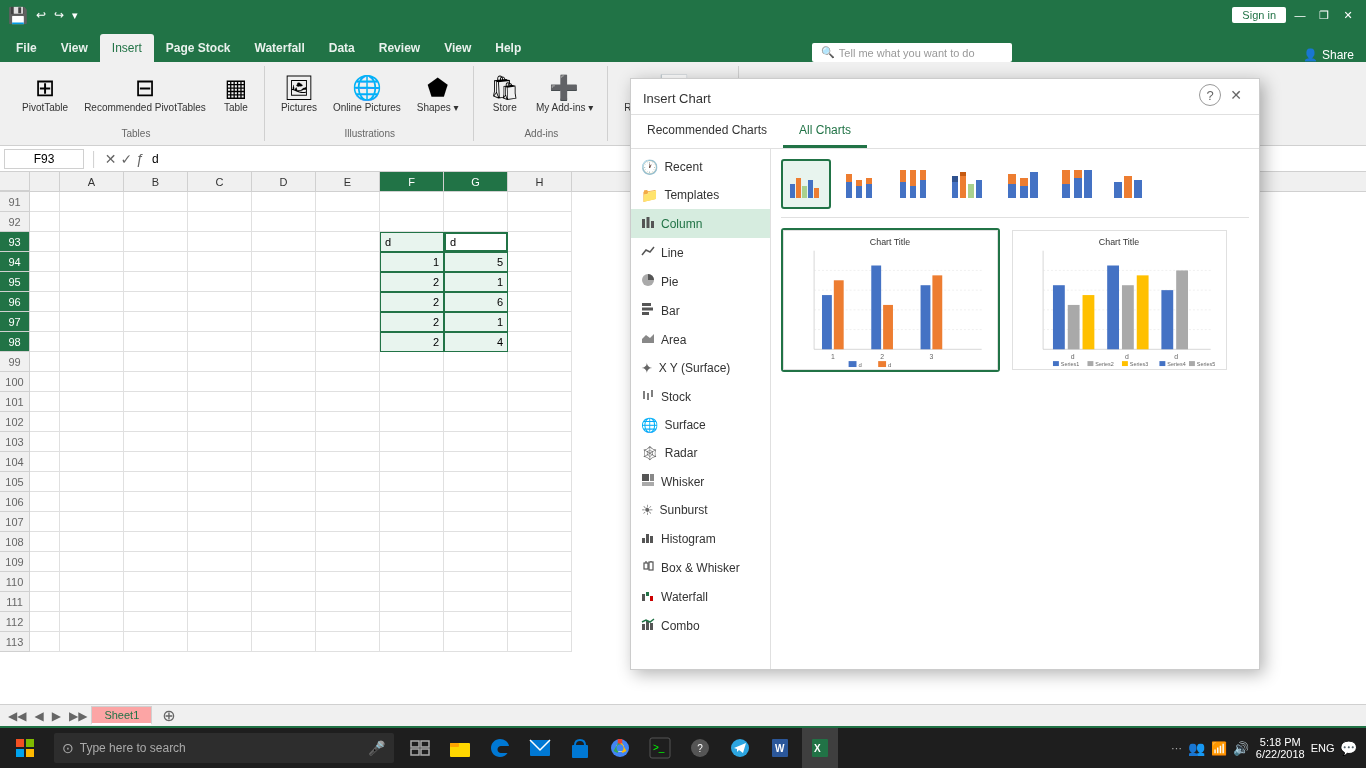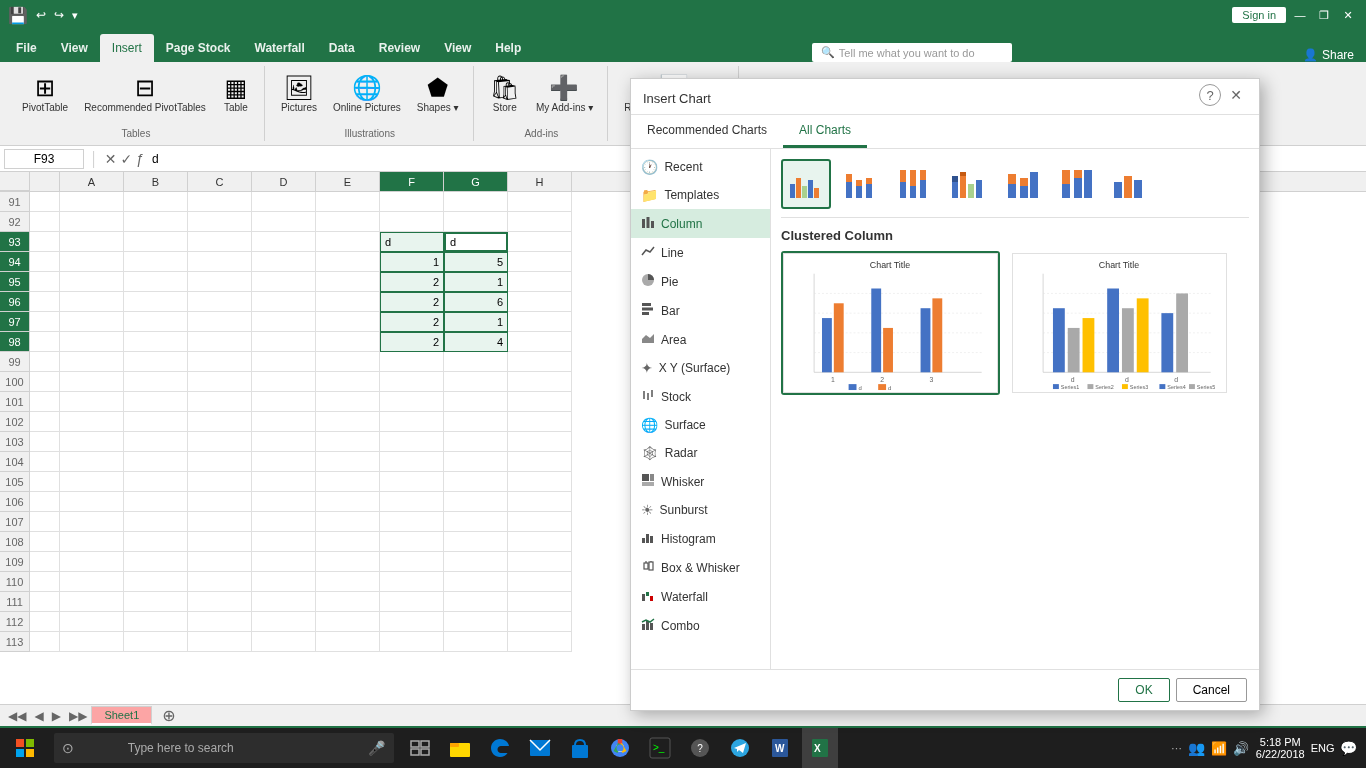--- a/index.html
+++ b/index.html
@@ -767,21 +767,20 @@
 
           <div class="chart-type-icon">
             <svg width="36" height="36" viewBox="0 0 36 36">
               <rect x="2" y="16" width="8" height="16" fill="#4472C4"></rect>
               <rect x="12" y="10" width="8" height="22" fill="#ED7D31"></rect>
               <rect x="22" y="14" width="8" height="18" fill="#4472C4"></rect>
             </svg>
           </div>
         </div>
 
-        <div class="chart-name">Clustered Column</div>
 
         <div class="chart-previews">
 
           <div class="chart-preview selected">
             <svg width="215" height="140" viewBox="0 0 215 140" style="background:white; border:1px solid #e0e0e0;">
 
               <text x="107" y="14" text-anchor="middle" font-size="9" fill="#333">Chart Title</text>
 
               <line x1="30" y1="20" x2="30" y2="120" stroke="#ccc" stroke-width="0.8"></line>
               <line x1="30" y1="120" x2="200" y2="120" stroke="#ccc" stroke-width="0.8"></line>
@@ -842,39 +841,35 @@
               <rect x="148" y="132" width="6" height="5" fill="#4472C4"></rect>
               <text x="156" y="137" font-size="5.5" fill="#666">Series4</text>
               <rect x="178" y="132" width="6" height="5" fill="#A9A9A9"></rect>
               <text x="186" y="137" font-size="5.5" fill="#666">Series5</text>
             </svg>
           </div>
         </div>
       </div>
     </div>
 
-    <div class="dialog-footer">
-      <button class="dialog-btn primary">OK</button>
-      <button class="dialog-btn">Cancel</button>
-    </div>
   </div>
 </div>
 
 <div class="taskbar">
   <div class="taskbar-start">
     <svg width="20" height="20" viewBox="0 0 20 20">
       <rect x="1" y="1" width="8" height="8" fill="#f25022"></rect>
       <rect x="11" y="1" width="8" height="8" fill="#7fba00"></rect>
       <rect x="1" y="11" width="8" height="8" fill="#00a4ef"></rect>
       <rect x="11" y="11" width="8" height="8" fill="#ffb900"></rect>
     </svg>
   </div>
   <div class="taskbar-search">
     <span style="color:#aaa; font-size:14px;">⊙</span>
-    <span style="color:#aaa; font-size:12px;margin-left:48px;">Type here to search</span>
+    <span style="color:#aaa; font-size:12px;">Type here to search</span>
     <span style="color:#aaa; margin-left:auto; font-size:14px;">🎤</span>
   </div>
   <div class="taskbar-icons">
     <div class="taskbar-icon">
       <svg width="20" height="16" viewBox="0 0 20 16">
           <rect x="1" y="1" width="8" height="6" fill="none" stroke="#aaa" stroke-width="1.5"></rect>
           <rect x="11" y="1" width="8" height="6" fill="none" stroke="#aaa" stroke-width="1.5"></rect>
           <rect x="1" y="9" width="8" height="6" fill="none" stroke="#aaa" stroke-width="1.5"></rect>
           <rect x="11" y="9" width="8" height="6" fill="none" stroke="#aaa" stroke-width="1.5"></rect>
         </svg>

